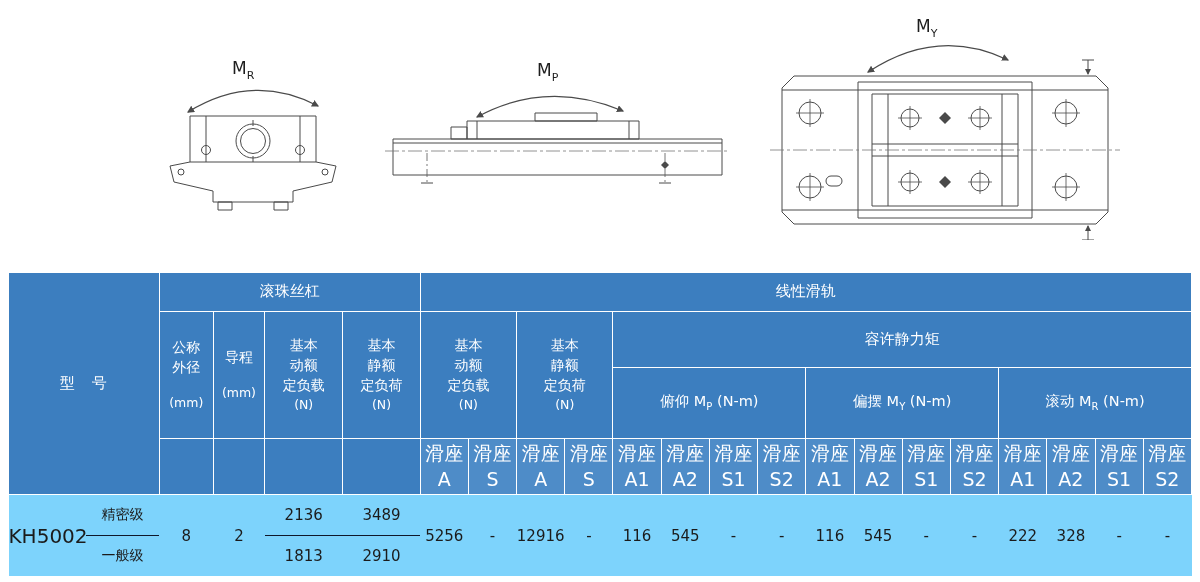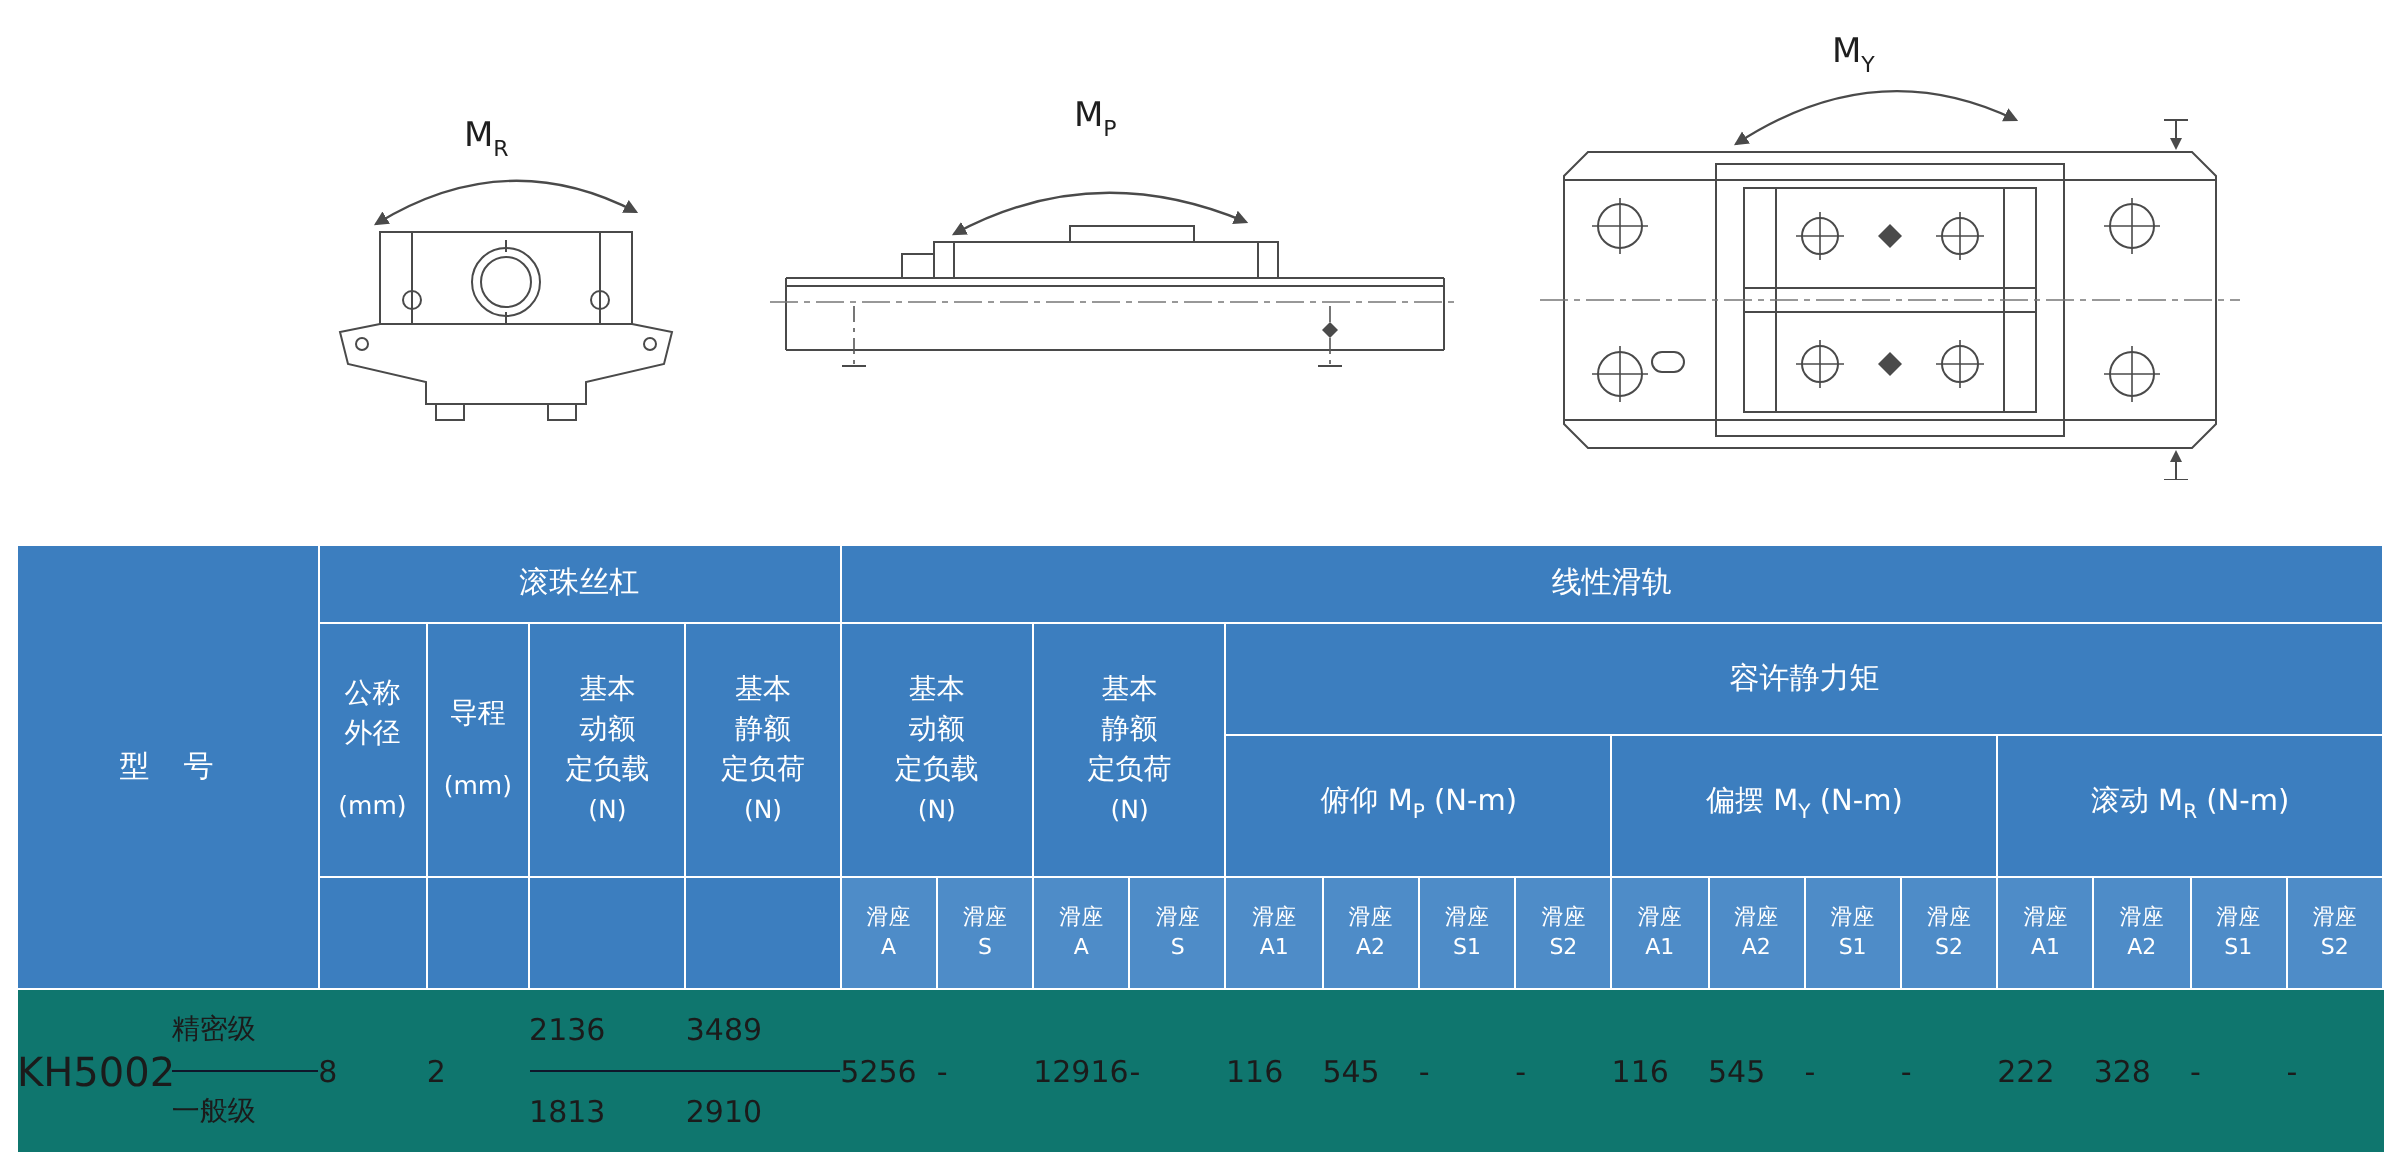--- a/index.html
+++ b/index.html
@@ -12,41 +12,41 @@
   svg line,svg path,svg rect,svg circle{vector-effect:non-scaling-stroke;}
 
   table.spec{position:absolute;left:8px;top:272px;width:1184px;
              border-collapse:collapse;table-layout:fixed;}
   .spec th{background:#3c7ebf;border:1px solid #fff;color:#ffffff;font-weight:normal;
            text-align:center;vertical-align:middle;padding:0;font-size:14px;line-height:1.42;}
   .spec th.g{font-size:15px;height:38px;}
   .spec th.mh{font-size:15px;letter-spacing:1px;}
   .spec th.mo{height:55px;font-size:15px;}
   .spec th.m3{height:70px;font-size:14.5px;}
-  .spec th.sl{height:55px;background:#4e8cc8;font-size:11px;line-height:1.35;}
+  .spec th.sl{height:55px;background:#4e8cc8;font-size:19px;line-height:1.35;}
   .spec th.fill{height:55px;background:#3c7ebf;}
   .blk{display:block;}
   .unit{font-size:12.5px;}
   .gap{margin-top:16px;}
   .spec sub{font-size:10px;}
-  .spec td{background:#0f766e;border:none;text-align:left;vertical-align:middle;
+  .spec td{background:#7dd3fc;border:none;text-align:center;vertical-align:middle;
            color:#1b1b1b;font-size:15px;height:40px;padding:0;}
   .spec tr.rB td{border-top:1px solid #0f172a;}
   .spec td.grade{font-size:14px;}
   .spec td.model{font-size:20px;}
 </style>
 </head>
 <body>
 
 <div class="canvas">
 
   <div class="dlabel" style="left:232px;top:58px;">
     <span>M</span><sub>R</sub>
   </div>
-  <div class="dlabel" style="left:537px;top:48px;">
+  <div class="dlabel" style="left:537px;top:60px;">
     <span>M</span><sub>P</sub>
   </div>
   <div class="dlabel" style="left:904px;top:16px;margin-left:12px;">
     <span>M</span><sub>Y</sub>
   </div>
 
   <div class="diagram" style="left:158px;top:50px;">
     <svg width="190" height="170" viewBox="0 0 190 170">
       <defs>
         <marker id="ar1" markerWidth="8" markerHeight="8" refX="5" refY="3" orient="auto-start-reverse">

